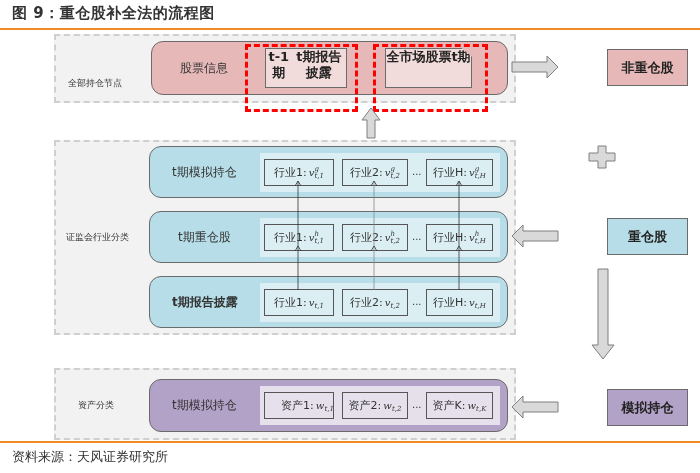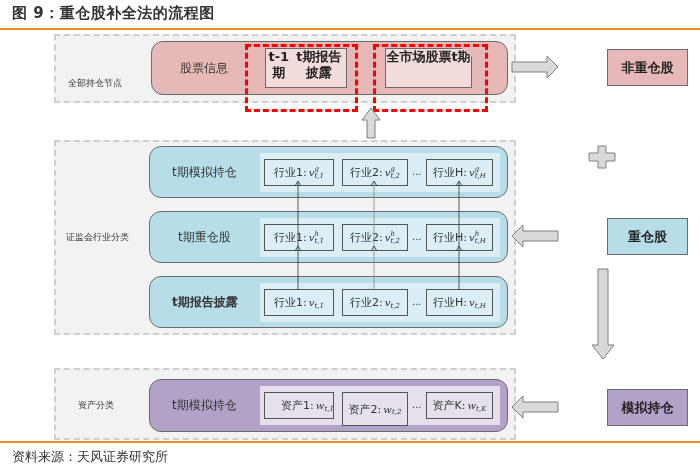--- a/index.html
+++ b/index.html
@@ -153,21 +153,21 @@
 <div class="row-label" style="left:172px; top:397px;">t期模拟持仓</div>
 <div id="asset-cells">
     <div class="cell" style="left: 264px; top: 392px; width: 70px; height: 27px; padding-left: 17px;">
       <span>资产1:</span>
       <span class="it">w</span>
       <span class="sym">
         <span class="it" style="font-size: 7px; margin-left: 0px;">&nbsp;</span>
         <span class="it" style="font-size: 7px; margin-left: 0px;">t,1</span>
       </span>
     </div>
-    <div class="cell" style="left: 342px; top: 392px; width: 66px; height: 34px;">
+    <div class="cell" style="left: 342px; top: 392px; width: 66px; height: 27px;">
       <span>资产2: </span>
       <span class="it">w</span>
       <span class="sym">
         <span class="it" style="font-size: 7px; margin-left: 0px;">&nbsp;</span>
         <span class="it" style="font-size: 7px; margin-left: 0px;">t,2</span>
       </span>
     </div>
     <div class="cell" style="left: 426px; top: 392px; width: 67px; height: 27px;">
       <span>资产K: </span>
       <span class="it">w</span>

